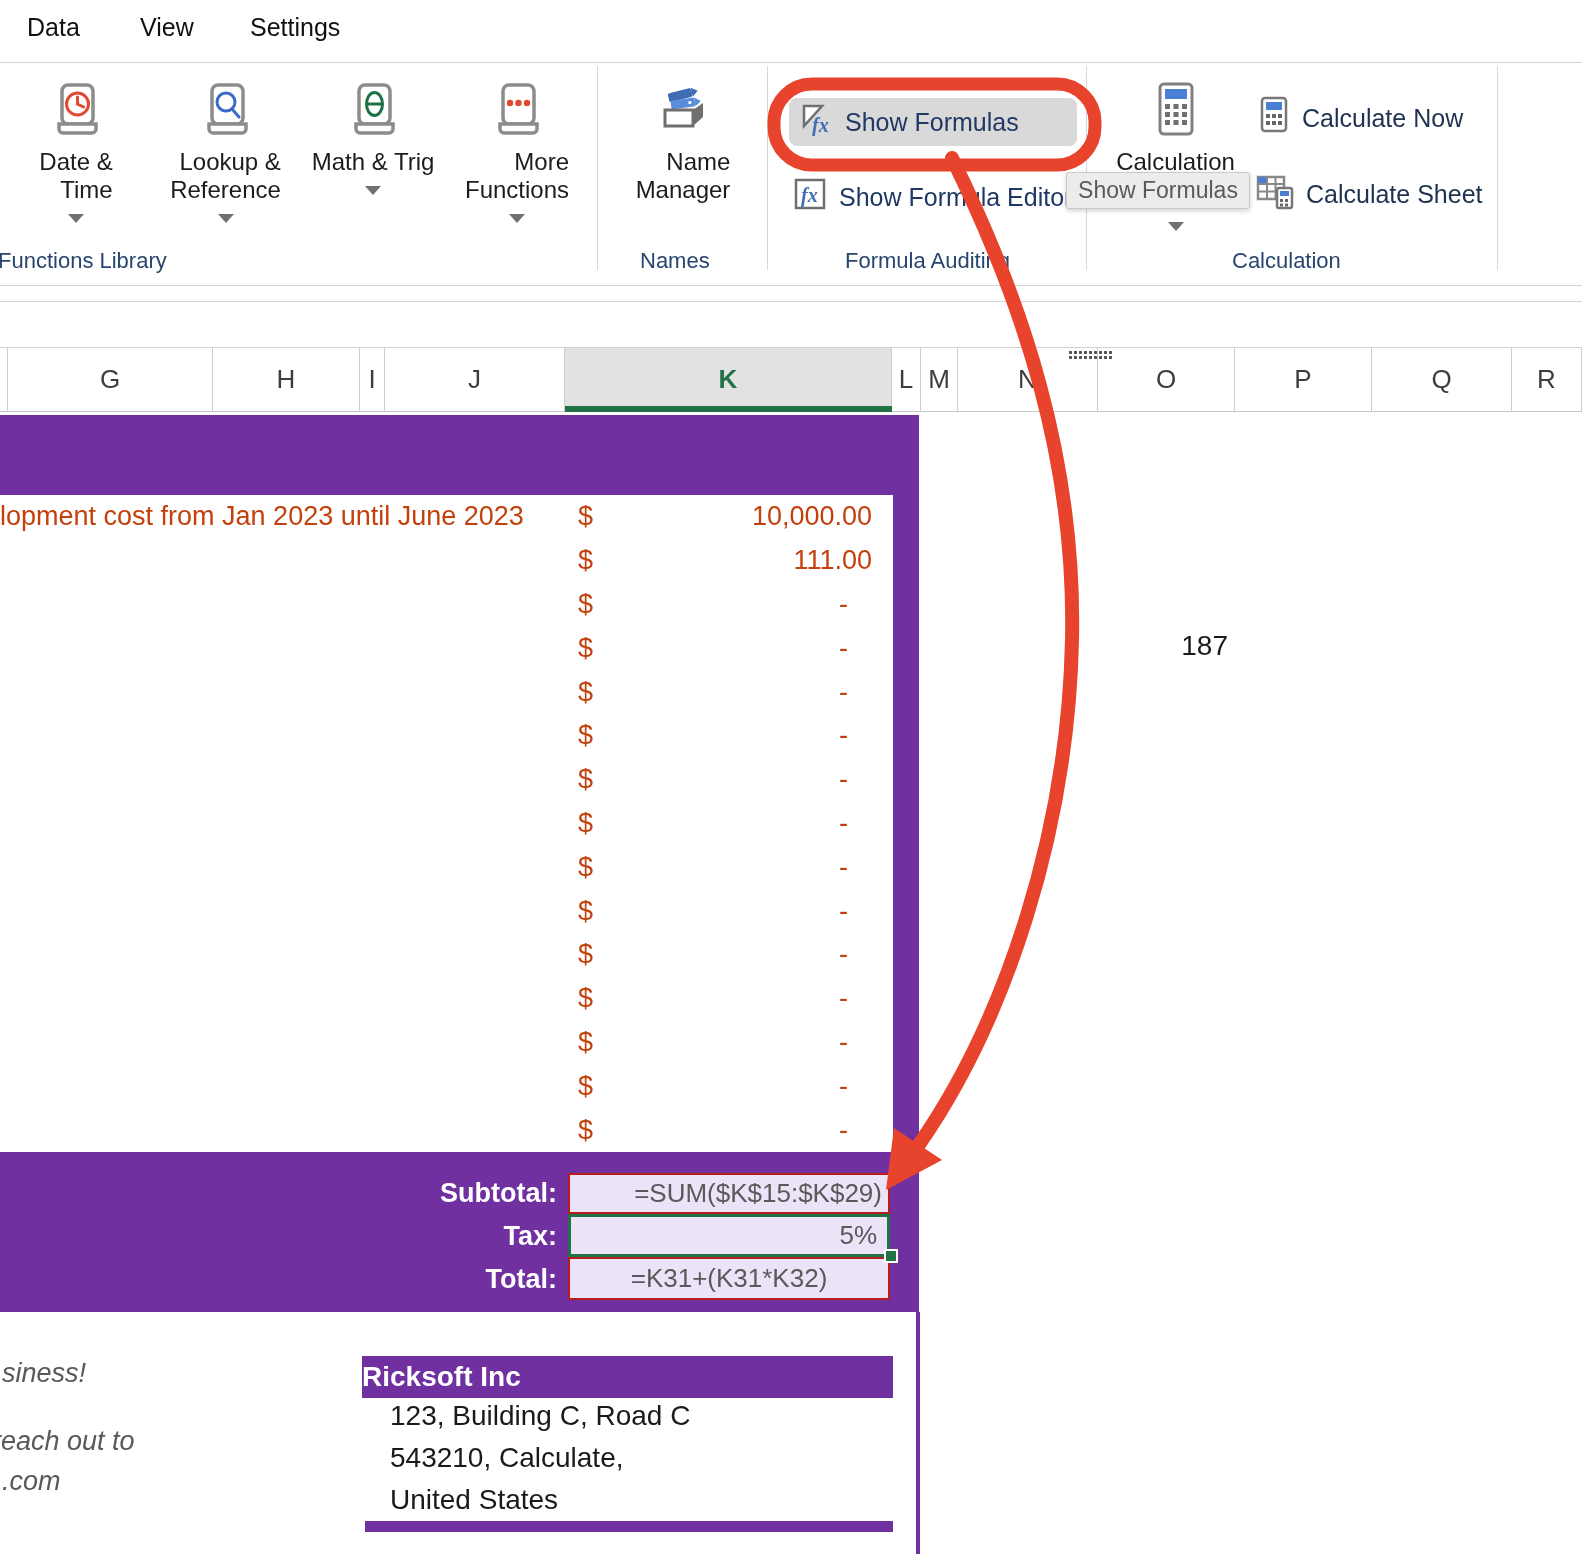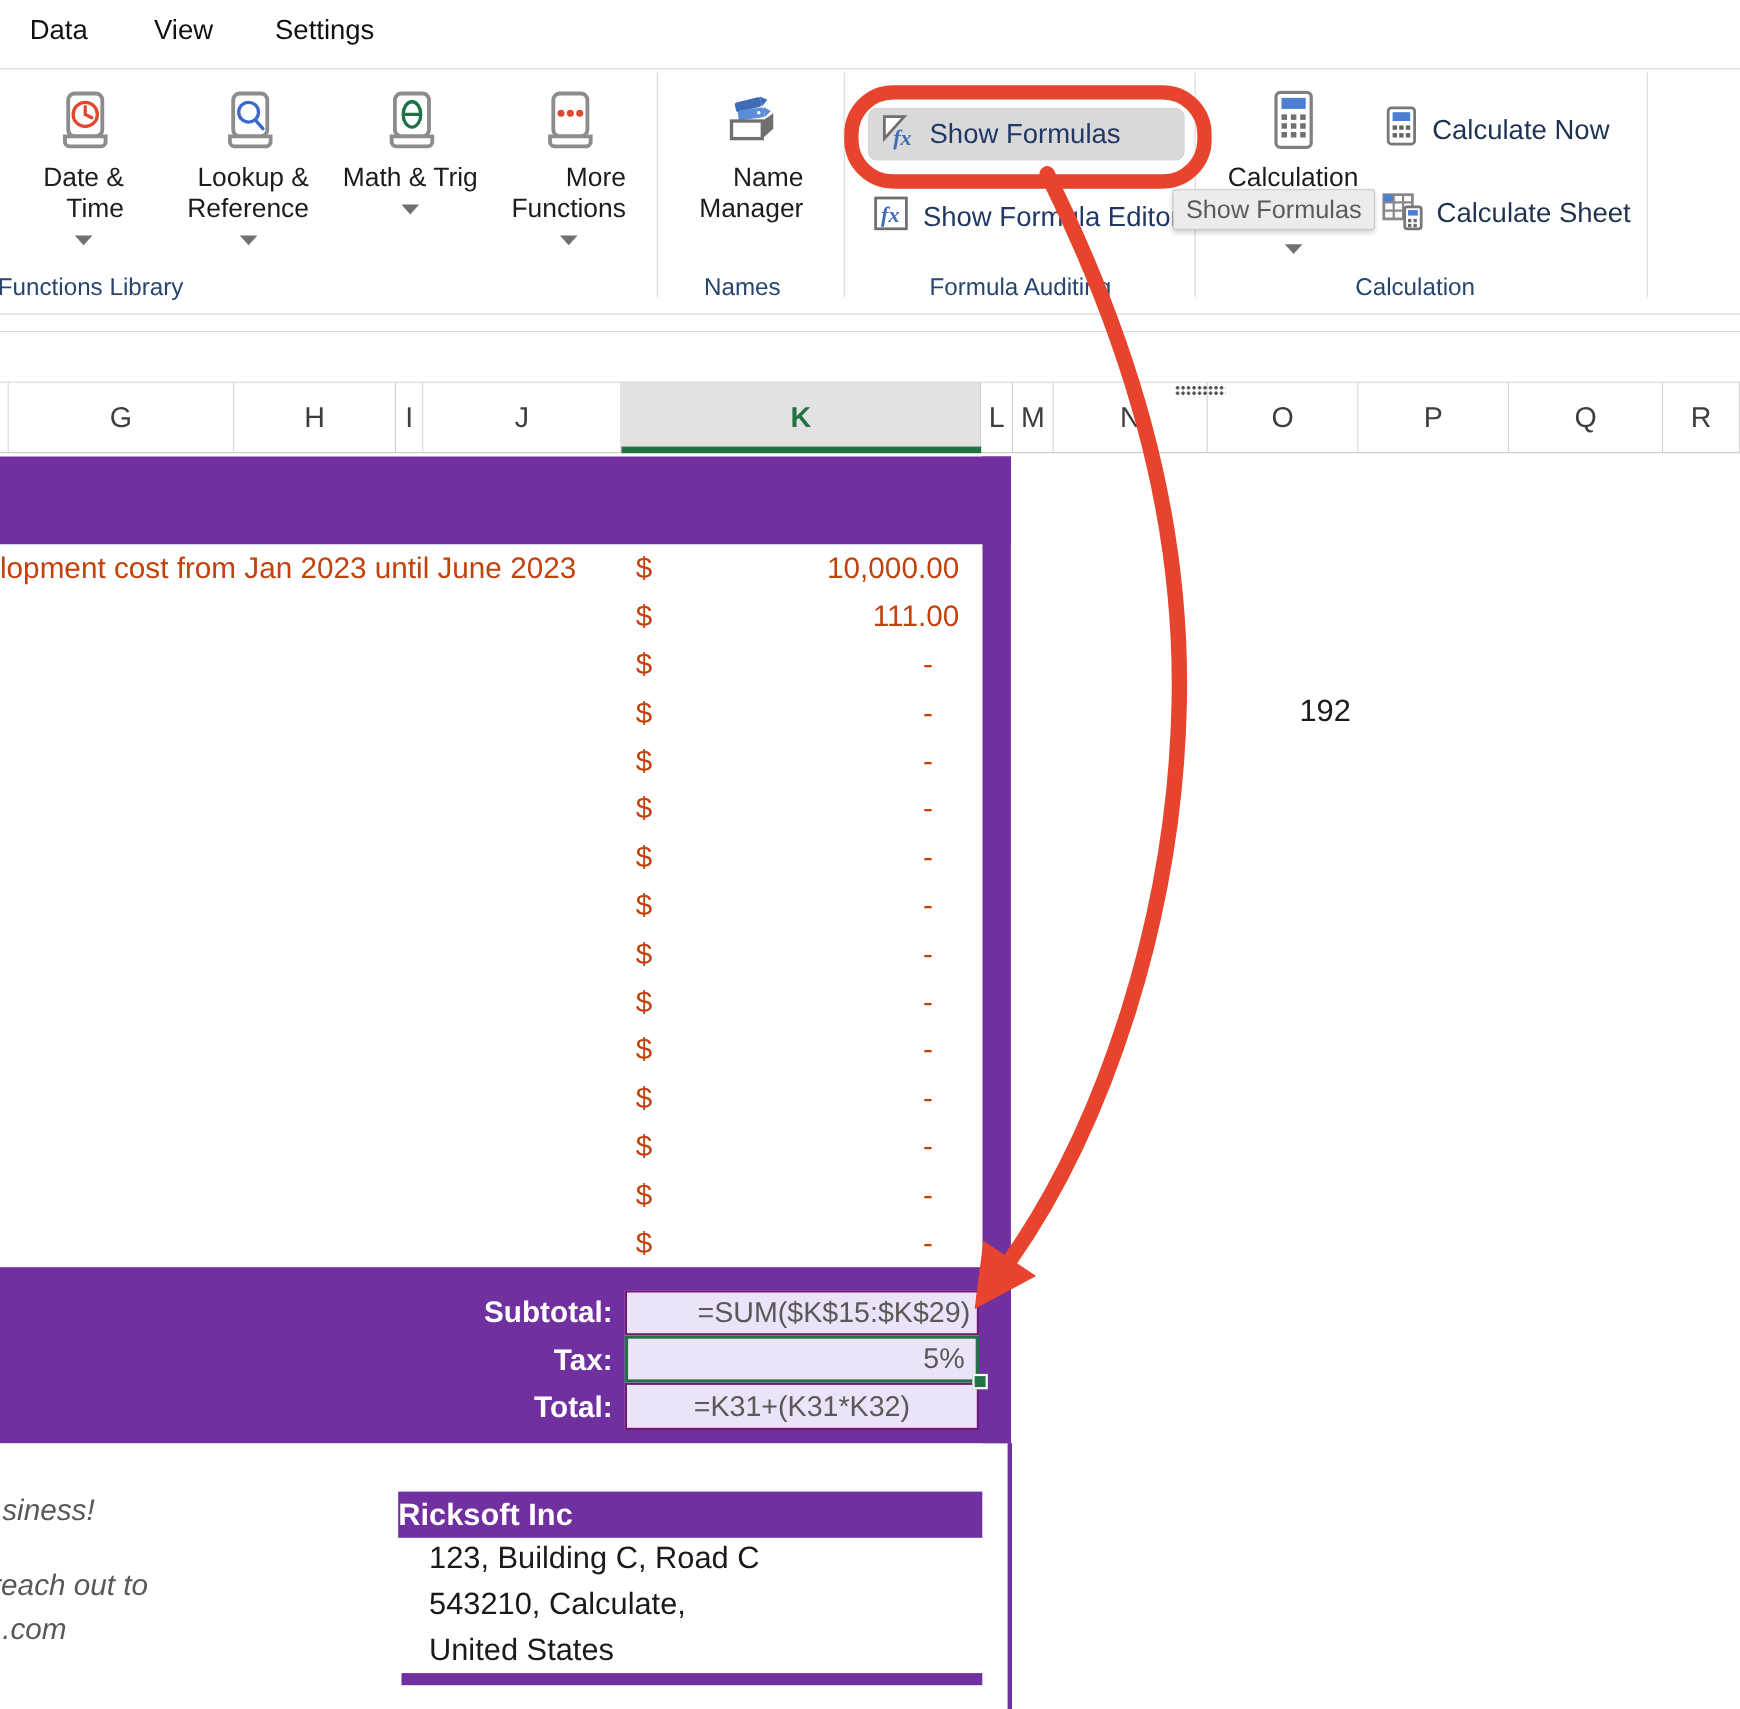--- a/index.html
+++ b/index.html
@@ -43,21 +43,21 @@
              white-space:nowrap;display:flex;align-items:center;}
   .cost-cur{position:absolute;left:578px;top:0;height:100%;display:flex;align-items:center;}
   .cost-amt{position:absolute;left:600px;top:0;width:272px;height:100%;display:flex;
             align-items:center;justify-content:flex-end;}
   .cost-amt.dash{width:248px;}
   .totals-band{position:absolute;left:0;top:1152px;width:919px;height:160px;}
   .tot-lbl{position:absolute;left:257px;width:300px;text-align:right;color:#fff;
            font-weight:bold;font-size:27px;}
   .tot-cell{position:absolute;left:568px;width:322px;background:#ede3f8;box-sizing:border-box;
             font-size:26px;color:#595959;display:flex;align-items:center;}
-  .cell-black{border:2px solid #701a75;}
+  .cell-black{border:2px solid #b91c1c;}
   .cell-green{border:3px solid #217346;}
   .fill-handle{position:absolute;left:884px;top:1249px;width:14px;height:14px;background:#217346;
                border:2px solid #fff;box-sizing:border-box;z-index:6;}
   .stray{position:absolute;left:1098px;top:630px;width:130px;text-align:right;font-size:28px;color:#1a1a1a;}
   
   .note{position:absolute;font-style:italic;font-size:27px;color:#595959;white-space:nowrap;}
   .company-band{position:absolute;left:362px;top:1356px;width:531px;height:42px;display:flex;
                 align-items:center;box-sizing:border-box;color:#fff;
                 font-weight:bold;font-size:28px;}
   .addr{position:absolute;left:390px;font-size:28px;color:#1a1a1a;white-space:nowrap;}
@@ -315,21 +315,21 @@
       <div class="cost-row" style="top: 1064.4px; height: 43.8px;">
         <div class="cost-cur">$</div>
         <div class="cost-amt dash">-</div>
       </div>
       <div class="cost-row" style="top: 1108.2px; height: 43.8px;">
         <div class="cost-cur">$</div>
         <div class="cost-amt dash">-</div>
       </div>
     </div>
 
-  <div class="stray">192</div>
+  <div class="stray">187</div>
 
   <div class="totals-band purple"></div>
   <div class="tot-lbl" style="top:1178px">Subtotal:</div>
   <div class="tot-lbl" style="top:1221px">Tax:</div>
   <div class="tot-lbl" style="top:1264px">Total:</div>
 
   <div class="tot-cell cell-black" style="top:1173px;height:41px;justify-content:flex-end;padding-right:6px">=SUM($K$15:$K$29)</div>
   <div class="tot-cell cell-green" style="top:1214px;height:43px;justify-content:flex-end;padding-right:10px">5%</div>
   <div class="tot-cell cell-black" style="top:1257px;height:43px;justify-content:center">=K31+(K31*K32)</div>
   <div class="fill-handle"></div>

